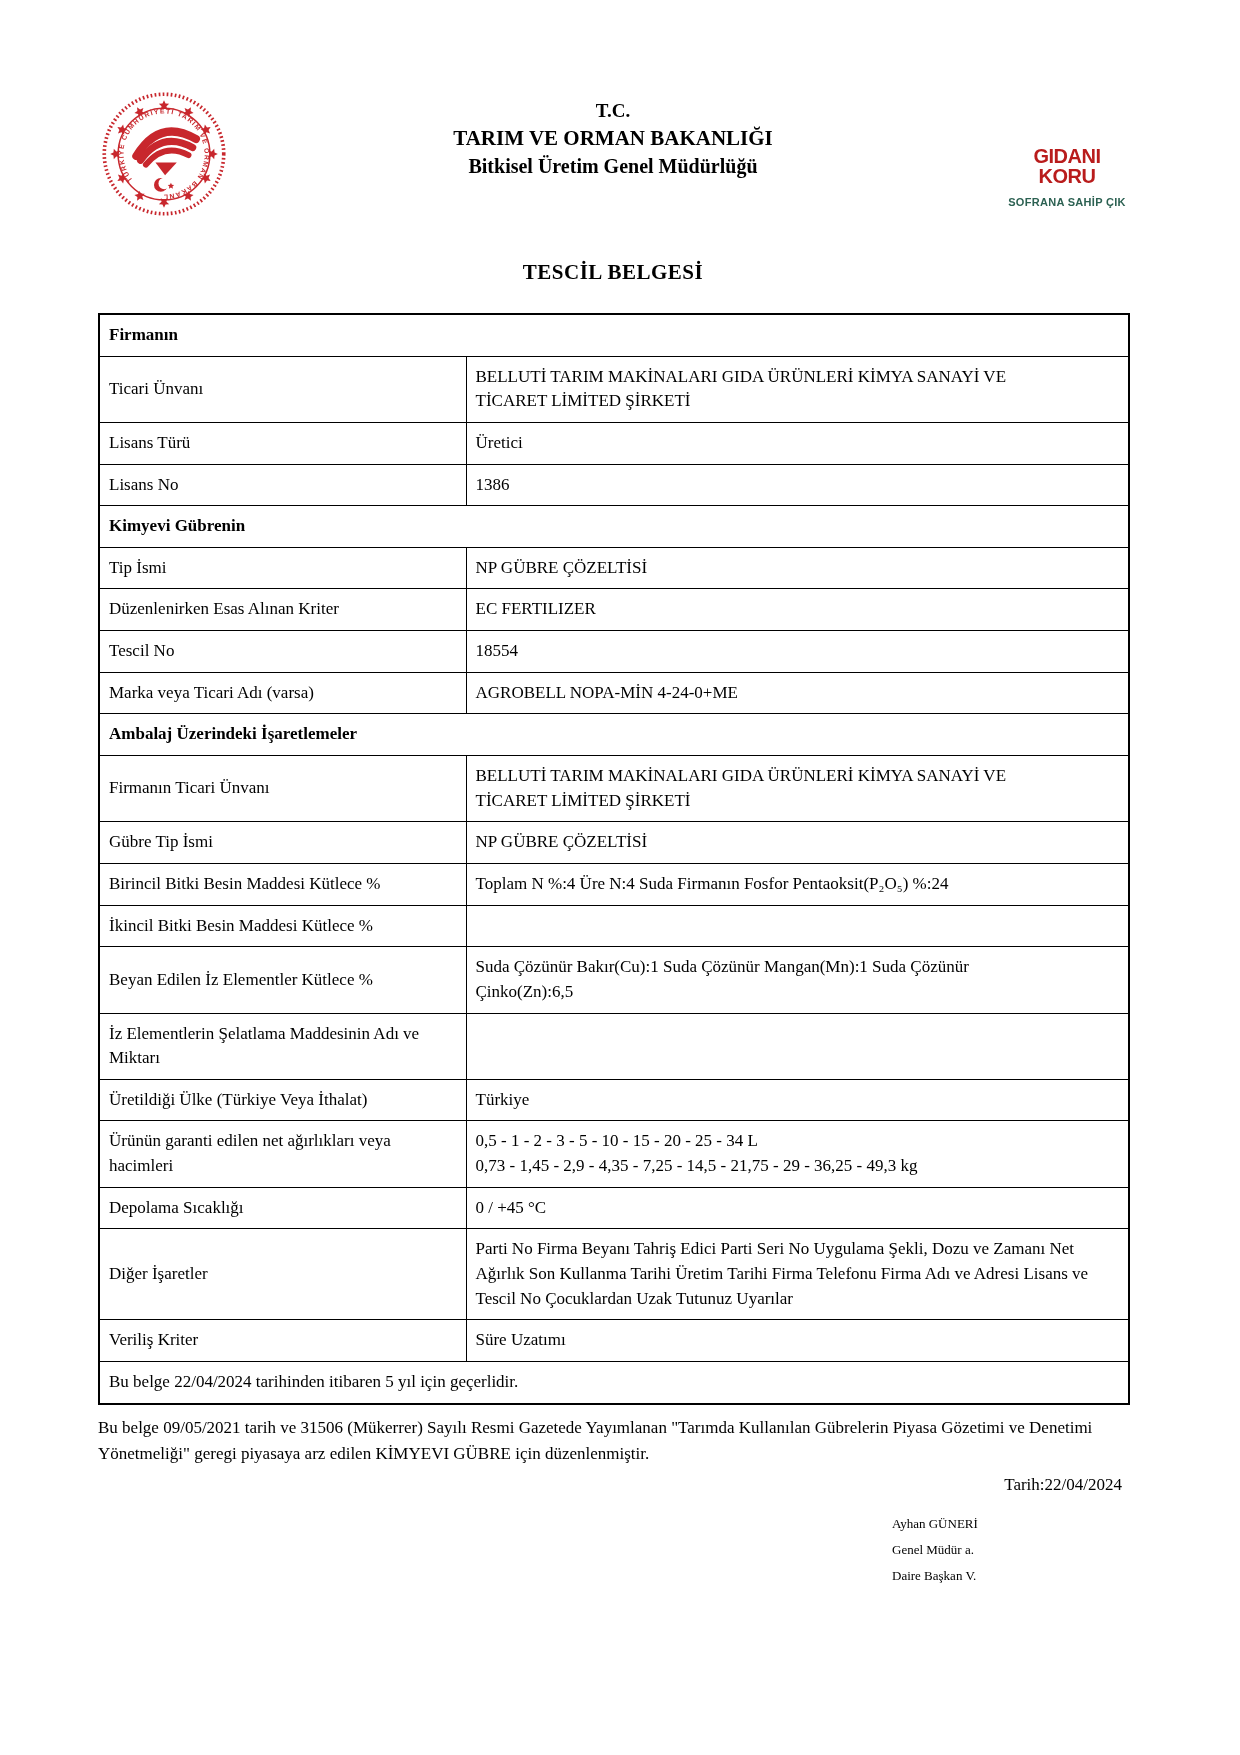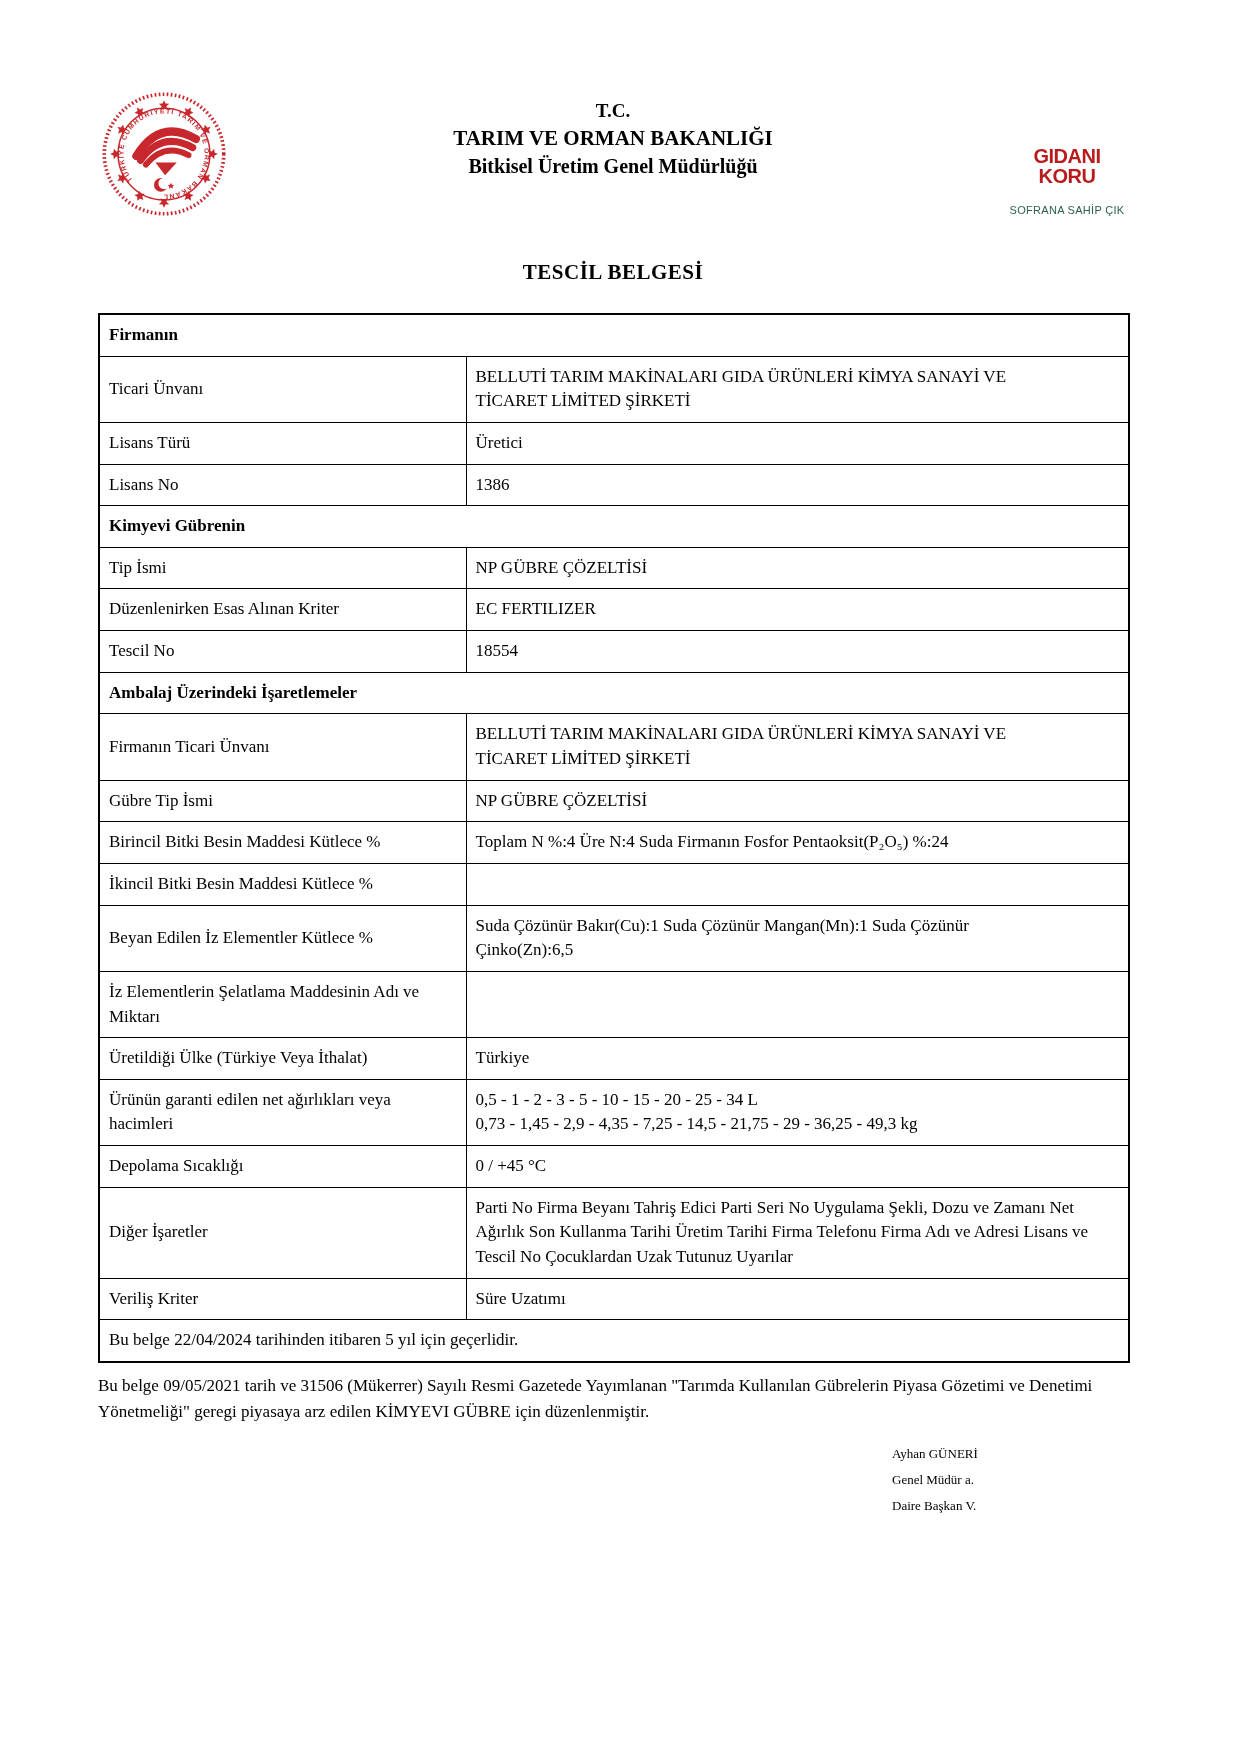--- a/index.html
+++ b/index.html
@@ -15,21 +15,21 @@
   .seal{position:absolute;left:2px;top:0;width:128px;height:128px;}
   .title-block{text-align:center;padding-top:8px;}
   .tc{font-weight:bold;font-size:19px;line-height:26px;}
   .ministry{font-weight:bold;font-size:21px;line-height:28px;}
   .directorate{font-weight:bold;font-size:20px;line-height:28px;}
   .doc-title{text-align:center;font-weight:bold;font-size:21px;letter-spacing:.5px;margin-top:20px;}
 
   .gk{position:absolute;right:0;top:56px;width:122px;text-align:center;
       font-family:"Liberation Sans", sans-serif;}
   .gk-top{font-weight:bold;font-size:20px;letter-spacing:-0.5px;line-height:20px;}
-  .gk-sub{font-weight:normal;font-size:11px;letter-spacing:.3px;line-height:14px;margin-top:17px;text-align:center;}
+  .gk-sub{font-weight:bold;font-size:11px;letter-spacing:.3px;line-height:14px;margin-top:9px;text-align:center;}
 
   
   table.cert{border-collapse:collapse;width:1030px;table-layout:fixed;margin-top:28px;
              border:2px solid #000;}
   table.cert td{
     border:1.5px solid #000;padding:8px 9px;font-size:17px;line-height:1.45;
     vertical-align:middle;height:24px;word-wrap:break-word;
   }
   td.section{font-weight:bold;font-size:17.5px;height:20px;}
   td.flabel{width:367px;}
@@ -131,20 +131,24 @@
         </tr>
         <tr>
           <td class="flabel">Düzenlenirken Esas Alınan Kriter</td>
           <td class="fvalue">EC FERTILIZER</td>
         </tr>
         <tr>
           <td class="flabel">Tescil No</td>
           <td class="fvalue">18554</td>
         </tr>
         <tr>
+          <td class="flabel">Marka veya Ticari Adı (varsa)</td>
+          <td class="fvalue">AGROBELL NOPA-MİN 4-24-0+ME</td>
+        </tr>
+        <tr>
           <td colspan="2" class="section">Ambalaj Üzerindeki İşaretlemeler</td>
         </tr>
         <tr>
           <td class="flabel">Firmanın Ticari Ünvanı</td>
           <td class="fvalue">BELLUTİ TARIM MAKİNALARI GIDA ÜRÜNLERİ KİMYA SANAYİ VE
 TİCARET LİMİTED ŞİRKETİ</td>
         </tr>
         <tr>
           <td class="flabel">Gübre Tip İsmi</td>
           <td class="fvalue">NP GÜBRE ÇÖZELTİSİ</td>
@@ -188,20 +192,21 @@
           <td class="fvalue">Süre Uzatımı</td>
         </tr>
         <tr>
           <td colspan="2" class="fullrow">Bu belge 22/04/2024 tarihinden itibaren 5 yıl için geçerlidir.</td>
         </tr>
       </tbody>
   </table>
 
   <div class="regulation">Bu belge 09/05/2021 tarih ve 31506 (Mükerrer) Sayılı Resmi Gazetede Yayımlanan "Tarımda Kullanılan Gübrelerin Piyasa Gözetimi ve Denetimi Yönetmeliği" geregi piyasaya arz edilen KİMYEVI GÜBRE için düzenlenmiştir.</div>
 
+  <div class="date-line">Tarih:22/04/2024</div>
 
   <div class="signature">
     <div>Ayhan GÜNERİ</div>
     <div>Genel Müdür a.</div>
     <div>Daire Başkan V.</div>
   </div>
 
 </div>
 
 </body></html>

